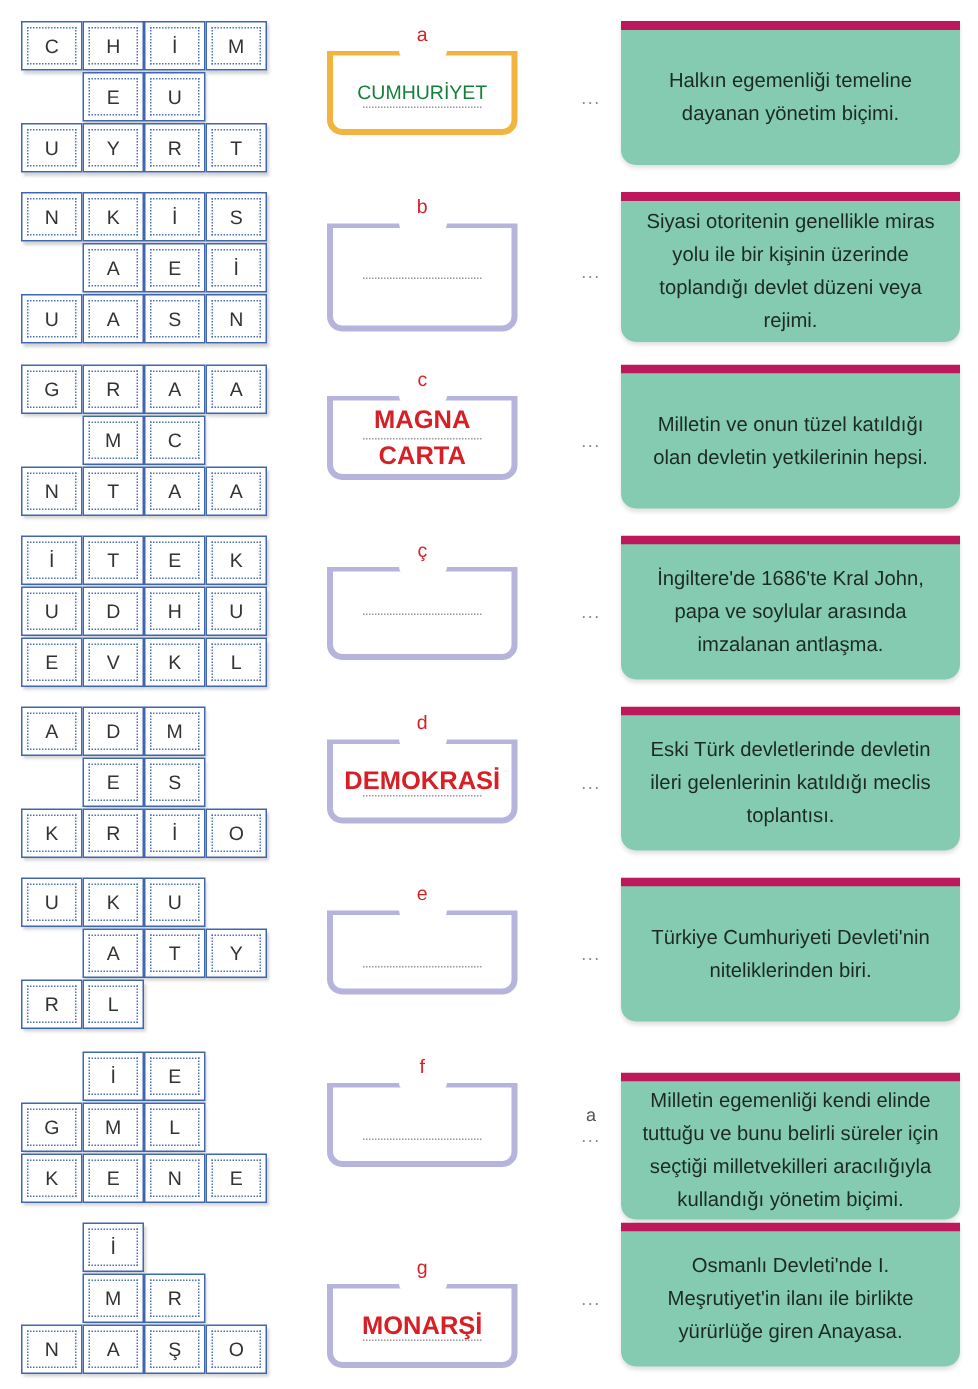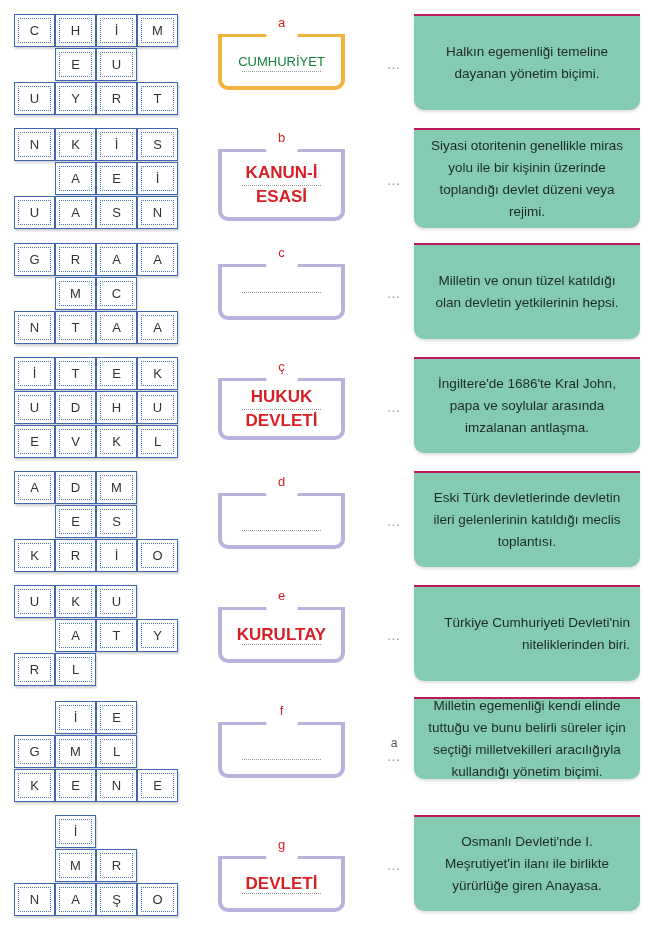--- a/index.html
+++ b/index.html
@@ -8,21 +8,21 @@
   .tile .inner { position: absolute; left: 3px; top: 3px; right: 3px; bottom: 3px; border: 1px dotted #4e73b8; display: flex; align-items: center; justify-content: center; font-size: 13px; color: #333; }
   .term { position: absolute; left: 218px; width: 127px; height: 56px; border: 4px solid #b6b4dc; border-top-width: 3px; border-radius: 0 0 10px 10px; background: #fff; }
   .term.gold { border-color: #f2b43c; }
   .term .notch { position: absolute; left: 44px; top: -5px; width: 32px; height: 8px; background: #fff; border-radius: 0 0 6px 6px; }
   .term .letter { position: absolute; left: 0; right: 0; top: -22px; text-align: center; font-size: 13px; color: #d71f26; }
   .term .word { position: absolute; left: 0; right: 0; top: 0; bottom: 0; display: flex; flex-direction: column; align-items: center; justify-content: center; color: #d71f26; font-weight: bold; font-size: 17px; line-height: 24px; }
   .term.gold .word { color: #15803d; font-weight: normal; font-size: 13px; }
   .term .dots { position: absolute; left: 20px; right: 20px; border-top: 1.5px dotted #9a9a9a; }
   .answer { position: absolute; left: 384px; width: 20px; text-align: center; font-size: 12px; color: #555; }
   .answer .blank { letter-spacing: 1px; color: #888; }
-  .def { position: absolute; left: 414px; width: 226px; background: #84cbb1; border-radius: 0 0 10px 10px; border-top: 2px solid #be185d; display: flex; align-items: center; justify-content: center; text-align: center; font-size: 13.5px; line-height: 22px; color: #1d2a24; padding: 4px 10px; box-shadow: 0 2px 3px rgba(0,0,0,0.12); }
+  .def { position: absolute; left: 414px; width: 226px; background: #84cbb1; border-radius: 0 0 10px 10px; border-top: 6px solid #be185d; display: flex; align-items: center; justify-content: center; text-align: center; font-size: 13.5px; line-height: 22px; color: #1d2a24; padding: 4px 10px; box-shadow: 0 2px 3px rgba(0,0,0,0.12); }
 </style>
 </head>
 <body>
 
 <div id="root">
     <div class="tile" style="left: 14px; top: 14px;">
       <div class="inner">C</div>
     </div>
     <div class="tile" style="left: 55px; top: 14px;">
       <div class="inner">H</div>
@@ -253,63 +253,59 @@
       <div class="notch"></div>
       <div class="letter">a</div>
       <div class="word">
         <span>CUMHURİYET</span>
       </div>
       <div class="dots" style="top: 34px;"></div>
     </div>
     <div class="term" style="top: 149px; height: 72px;">
       <div class="notch"></div>
       <div class="letter">b</div>
+      <div class="dots" style="top: 33px;"></div>
+    </div>
+    <div class="term" style="top: 264px; height: 56px;">
+      <div class="notch"></div>
+      <div class="letter">c</div>
       <div class="word">
-        <span>KANUN-İ</span>
-        <span>ESASİ</span>
+        <span>MAGNA</span>
+        <span>CARTA</span>
       </div>
-      <div class="dots" style="top: 33px;"></div>
-    </div>
-    <div class="term" style="top: 264px; height: 56px;">
-      <div class="notch"></div>
-      <div class="letter">c</div>
       <div class="dots" style="top: 25px;"></div>
     </div>
     <div class="term" style="top: 378px; height: 62px;">
       <div class="notch"></div>
       <div class="letter">ç</div>
+      <div class="dots" style="top: 28px;"></div>
+    </div>
+    <div class="term" style="top: 493px; height: 56px;">
+      <div class="notch"></div>
+      <div class="letter">d</div>
       <div class="word">
-        <span>HUKUK</span>
-        <span>DEVLETİ</span>
+        <span>DEMOKRASİ</span>
       </div>
-      <div class="dots" style="top: 28px;"></div>
-    </div>
-    <div class="term" style="top: 493px; height: 56px;">
-      <div class="notch"></div>
-      <div class="letter">d</div>
       <div class="dots" style="top: 34px;"></div>
     </div>
     <div class="term" style="top: 607px; height: 56px;">
       <div class="notch"></div>
       <div class="letter">e</div>
-      <div class="word">
-        <span>KURULTAY</span>
-      </div>
       <div class="dots" style="top: 34px;"></div>
     </div>
     <div class="term" style="top: 722px; height: 56px;">
       <div class="notch"></div>
       <div class="letter">f</div>
       <div class="dots" style="top: 34px;"></div>
     </div>
     <div class="term" style="top: 856px; height: 56px;">
       <div class="notch"></div>
       <div class="letter">g</div>
       <div class="word">
-        <span>DEVLETİ</span>
+        <span>MONARŞİ</span>
       </div>
       <div class="dots" style="top: 34px;"></div>
     </div>
     <div class="answer" style="top: 58px;">
       <div class="blank">...</div>
     </div>
     <div class="answer" style="top: 174px;">
       <div class="blank">...</div>
     </div>
     <div class="answer" style="top: 287px;">
@@ -329,16 +325,16 @@
       <div class="blank">...</div>
     </div>
     <div class="answer" style="top: 859px;">
       <div class="blank">...</div>
     </div>
     <div class="def" style="top: 14px; height: 96px;">Halkın egemenliği temeline dayanan yönetim biçimi.</div>
     <div class="def" style="top: 128px; height: 100px;">Siyasi otoritenin genellikle miras yolu ile bir kişinin üzerinde toplandığı devlet düzeni veya rejimi.</div>
     <div class="def" style="top: 243px; height: 96px;">Milletin ve onun tüzel katıldığı olan devletin yetkilerinin hepsi.</div>
     <div class="def" style="top: 357px; height: 96px;">İngiltere'de 1686'te Kral John, papa ve soylular arasında imzalanan antlaşma.</div>
     <div class="def" style="top: 471px; height: 96px;">Eski Türk devletlerinde devletin ileri gelenlerinin katıldığı meclis toplantısı.</div>
-    <div class="def" style="top: 585px; height: 96px; text-align: right;">Türkiye Cumhuriyeti Devleti'nin niteliklerinden biri.</div>
-    <div class="def" style="top: 697px; height: 82px;">Milletin egemenliği kendi elinde tuttuğu ve bunu belirli süreler için seçtiği milletvekilleri aracılığıyla kullandığı yönetim biçimi.</div>
+    <div class="def" style="top: 585px; height: 96px;">Türkiye Cumhuriyeti Devleti'nin niteliklerinden biri.</div>
+    <div class="def" style="top: 715px; height: 98px;">Milletin egemenliği kendi elinde tuttuğu ve bunu belirli süreler için seçtiği milletvekilleri aracılığıyla kullandığı yönetim biçimi.</div>
     <div class="def" style="top: 815px; height: 96px;">Osmanlı Devleti'nde I. Meşrutiyet'in ilanı ile birlikte yürürlüğe giren Anayasa.</div>
   </div>
 
 </body></html>

